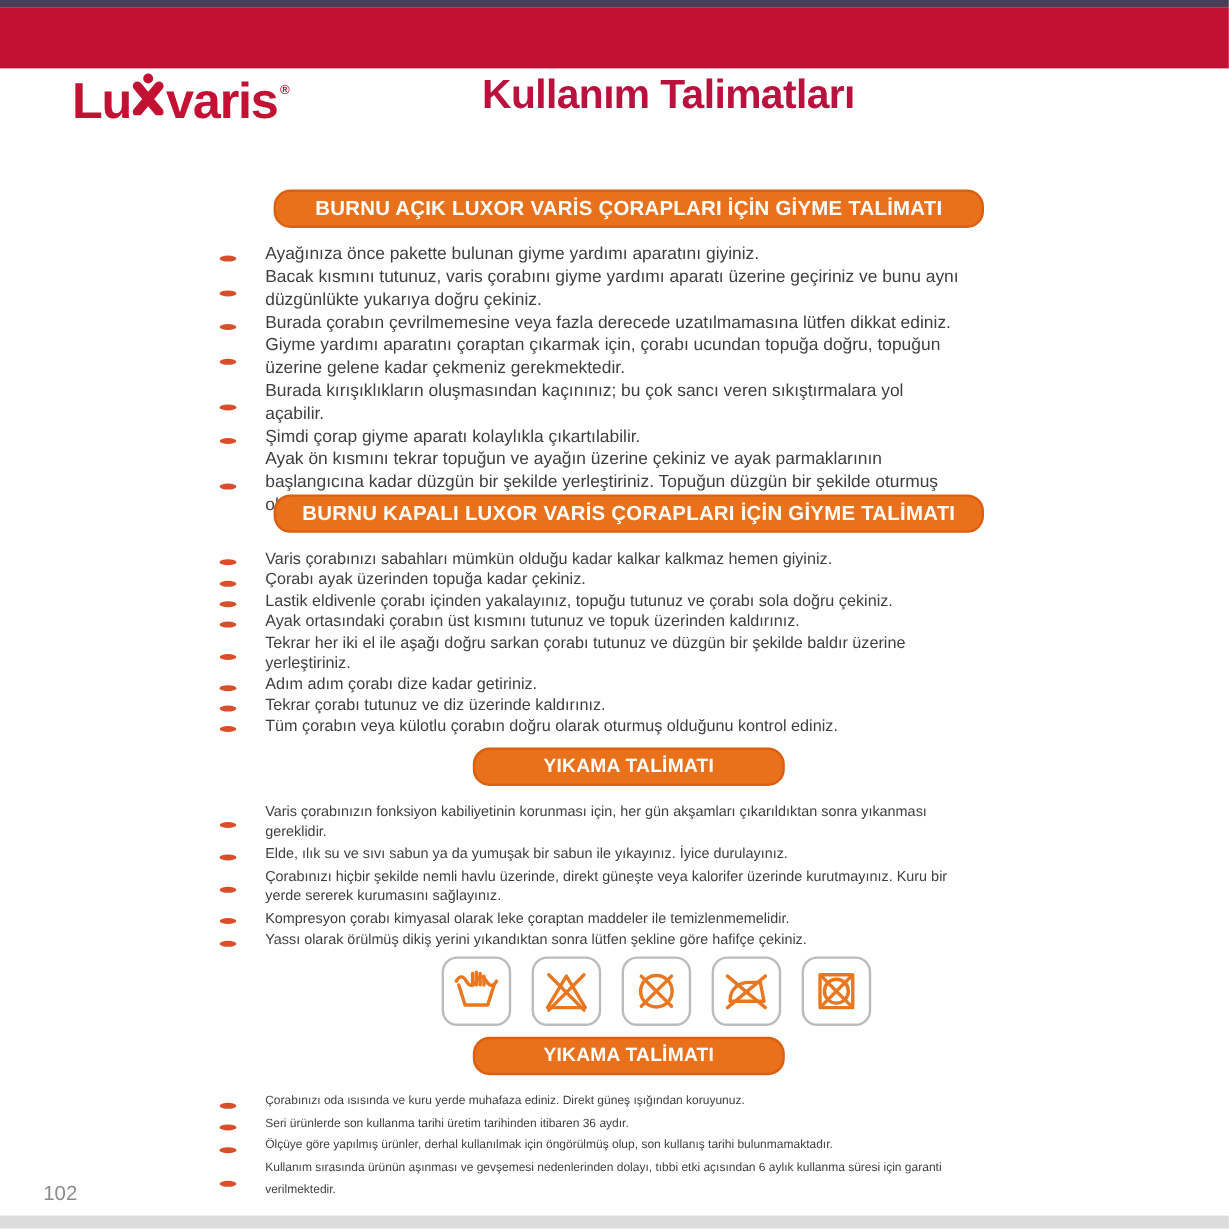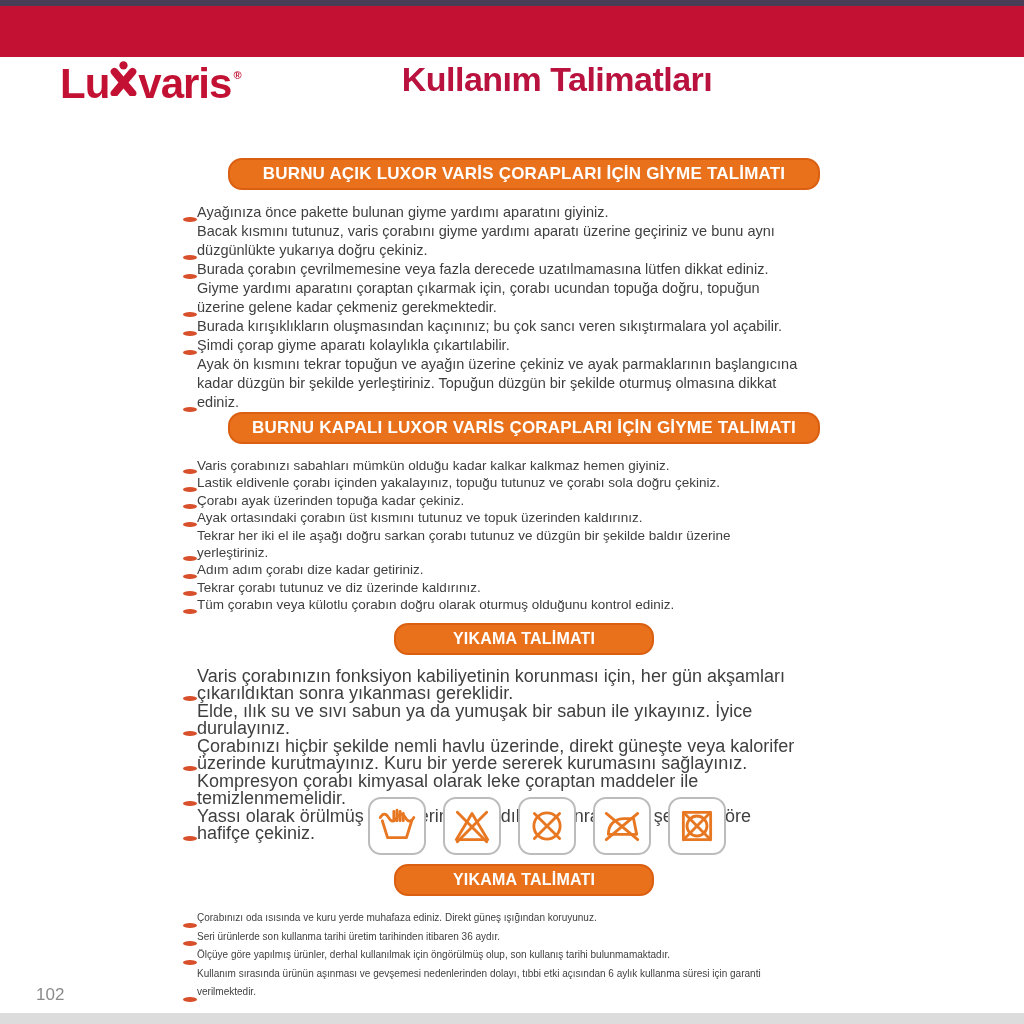--- a/index.html
+++ b/index.html
@@ -20,27 +20,27 @@
   .pill{box-sizing:border-box;height:32px;background:#e9711c;border:2px solid #db5f10;
         border-radius:14px;display:flex;align-items:center;justify-content:center;
         color:#ffffff;font-weight:bold;font-size:17px;letter-spacing:0.2px;white-space:nowrap;}
   .pill.small{font-size:16px;}
   
   .section{position:absolute;left:0;width:100%;}
   .sec1{top:158px;}  .sec2{top:412px;}  .sec3{top:623px;}  .sec4{top:864px;}
   .pill.wide{width:592px;margin-left:228px;}
   .pill.narrow{width:260px;margin-left:394px;}
   ul.list{list-style:none;margin:13px 0 0 183px;padding:0;width:618px;color:#3f3f3f;}
-  ul.list li{display:flex;align-items:flex-end;}
+  ul.list li{display:flex;align-items:center;gap:24px;}
   .blt{flex:0 0 14px;margin-top:6px;width:5px;height:5px;border-radius:50%;
        background:#d8502b;display:inline-block;}
   .txt{display:block;}
   .l1{font-size:14.5px;line-height:19px;} .l1 li{margin-bottom:0px;}
   .l2{font-size:13.5px;line-height:17.4px;margin-top:16px;}
-  .l3{font-size:18px;line-height:16.5px;margin-top:17px;} .l3 li{margin-bottom:2px;}
+  .l3{font-size:12px;line-height:16.5px;margin-top:17px;} .l3 li{margin-bottom:2px;}
   .l4{font-size:10px;line-height:18.6px;margin-top:11px;}
   
   .care-row{position:absolute;top:797px;left:30px;right:0;display:flex;
             justify-content:center;gap:17px;}
   .care-icon{box-sizing:border-box;width:58px;height:58px;background:#fff;
              border:2.5px solid #bcbcbc;border-radius:13px;display:flex;
              align-items:center;justify-content:center;}
   .care-icon svg{stroke:#e87722;fill:none;stroke-width:2.7;stroke-linecap:round;stroke-linejoin:round;}
   
   .page-number{position:absolute;left:36px;top:985px;color:#8b8b8b;font-size:17px;}
@@ -106,25 +106,25 @@
 
   <div class="section sec2">
     <div class="pill wide">BURNU KAPALI LUXOR VARİS ÇORAPLARI İÇİN GİYME TALİMATI</div>
     <ul class="list l2">
       <li>
           <span class="blt"></span>
           <span class="txt">Varis çorabınızı sabahları mümkün olduğu kadar kalkar kalkmaz hemen giyiniz.</span>
         </li>
       <li>
           <span class="blt"></span>
+          <span class="txt">Çorabı ayak üzerinden topuğa kadar çekiniz.</span>
+        </li>
+      <li>
+          <span class="blt"></span>
           <span class="txt">Lastik eldivenle çorabı içinden yakalayınız, topuğu tutunuz ve çorabı sola doğru çekiniz.</span>
-        </li>
-      <li>
-          <span class="blt"></span>
-          <span class="txt">Çorabı ayak üzerinden topuğa kadar çekiniz.</span>
         </li>
       <li>
           <span class="blt"></span>
           <span class="txt">Ayak ortasındaki çorabın üst kısmını tutunuz ve topuk üzerinden kaldırınız.</span>
         </li>
       <li>
           <span class="blt"></span>
           <span class="txt">Tekrar her iki el ile aşağı doğru sarkan çorabı tutunuz ve düzgün bir şekilde baldır üzerine yerleştiriniz.</span>
         </li>
       <li>

